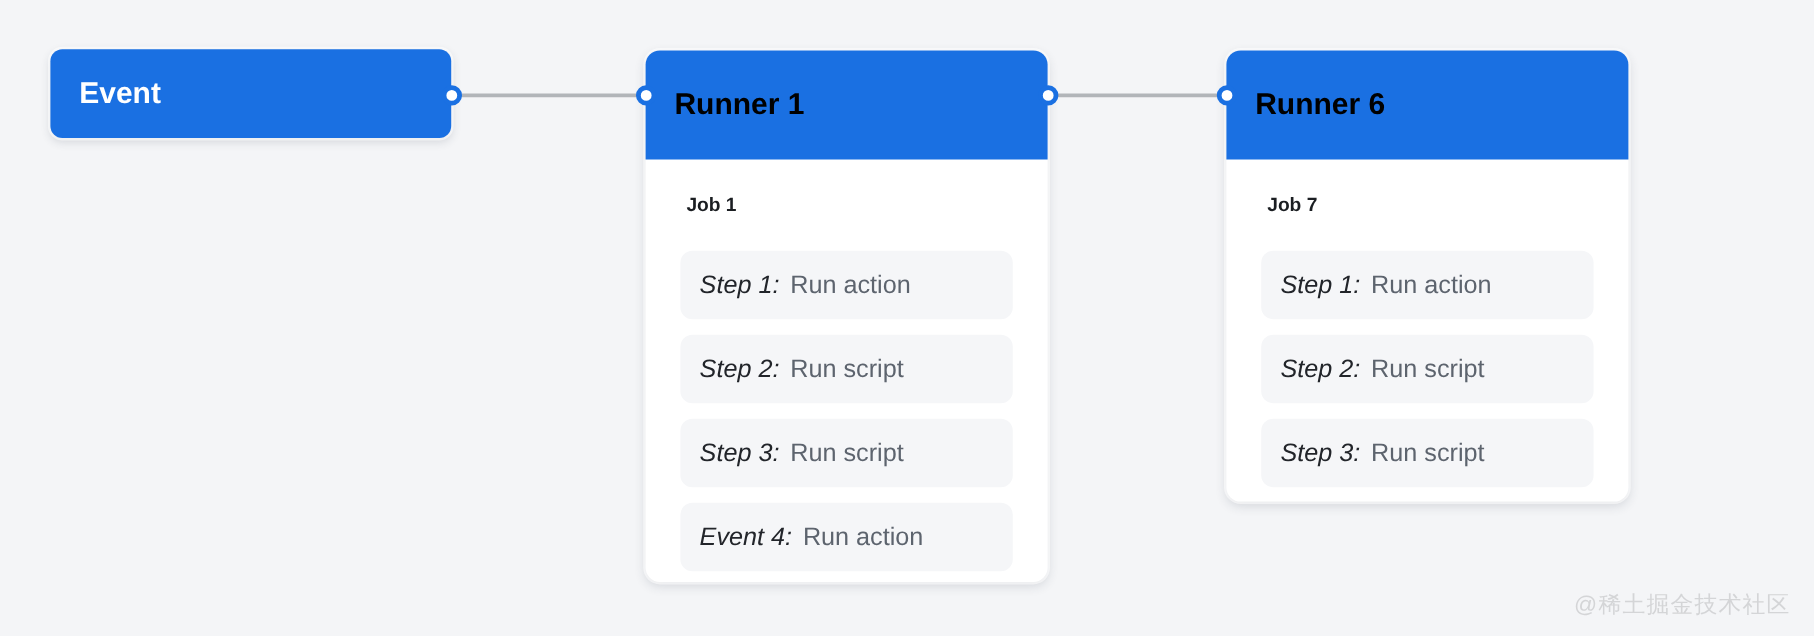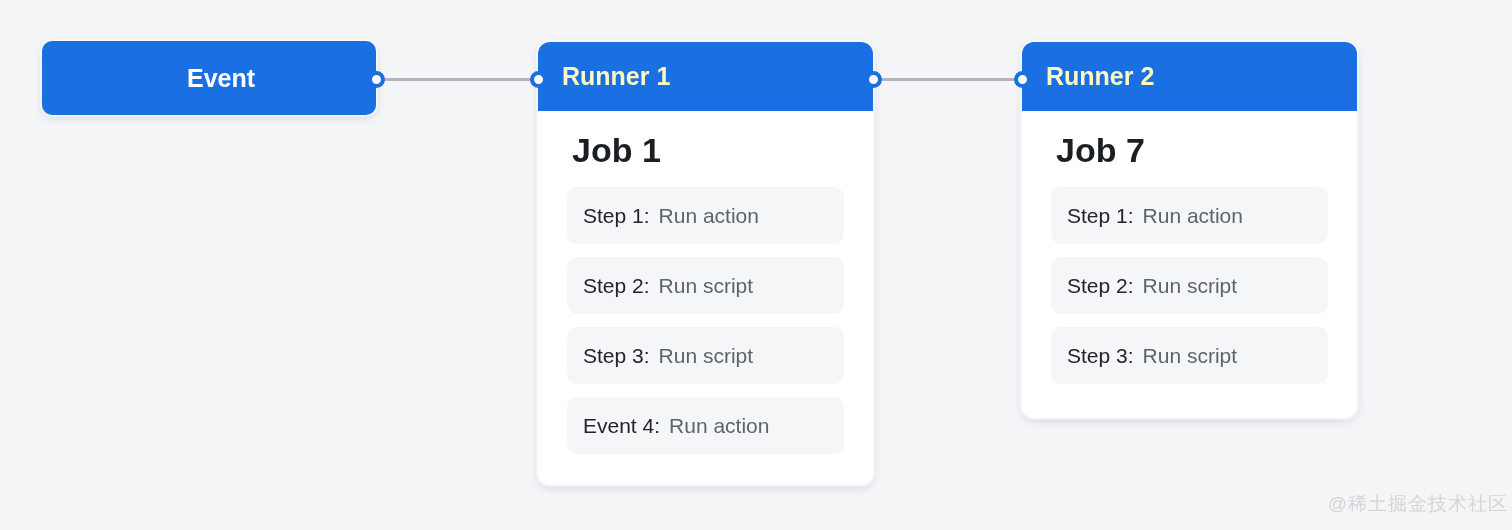--- a/index.html
+++ b/index.html
@@ -19,21 +19,20 @@
     position: absolute;
     left: 42px; top: 41px;
     width: 334px; height: 74px;
     background: var(--accent, #1a70e2);
     border-radius: 10px;
     display: flex; align-items: center;
     padding-left: 24px;
     color: #ffffff;
     font-size: 25px; font-weight: bold;
     box-shadow: 0 0 0 2px rgba(255,255,255,.55), 0 3px 8px rgba(45,55,75,.16);
-    justify-content: center;
   }
   
   .edge {
     position: absolute;
     top: 78px; height: 3px;
     background: var(--edge, #b2b5b9);
     border-radius: 2px;
   }
   .edge-1 { left: 376px; width: 162px; }
   .edge-2 { left: 873px; width: 149px; }
@@ -56,55 +55,56 @@
     top: 42px;
     width: 335px;
     background: var(--card_bg, #ffffff);
     border-radius: 12px;
     box-shadow: 0 0 0 2px rgba(255,255,255,.55), 0 3px 9px rgba(45,55,75,.16);
     z-index: 2;
   }
   .runner-1 { left: 538px; height: 443px; }
   .runner-2 { left: 1022px; height: 376px; }
   .runner-header {
-    height: 69px;
+    height: 91px;
     background: var(--accent, #1a70e2);
     border-radius: 12px 12px 0 0;
     display: flex; align-items: center;
     padding-left: 24px;
-    color: #fef9c3;
+    color: #000000;
     font-size: 25px; font-weight: bold;
   }
   .card-body { padding: 24px 29px 0 29px; }
   .job-title {
-    font-size: 34px; font-weight: bold;
+    font-size: 16px; font-weight: bold;
     line-height: 30px;
     color: var(--title_color, #1b1e22);
     margin: 0 0 22px 5px;
   }
   .steps { display: flex; flex-direction: column; gap: 13px; }
   .step {
     height: 57px;
     background: var(--step_bg, #f5f6f8);
     border-radius: 10px;
     display: flex; align-items: center;
     padding: 0 16px;
     font-size: 21px;
     white-space: nowrap;
   }
   .step-label {
     color: var(--step_label_color, #22252a);
     font-weight: 500;
     margin-right: 9px;
+    font-style: italic;
   }
   .step-action { color: var(--step_action_color, #5d646e); }
   
   .watermark {
     position: absolute;
-    right: 4px; bottom: 13px;
+    right: 20px; bottom: 13px;
     font-size: 19px;
     color: var(--watermark_color, #d4d5d7);
     letter-spacing: 1px;
   }
 </style>
 </head>
 <body>
 
 <div class="canvas">
 
@@ -142,21 +142,21 @@
         <div class="step">
           <span class="step-label">Event 4:</span>
           <span class="step-action">Run action</span>
         </div>
       </div>
     </div>
   </div>
 
   <div class="runner-card runner-2">
     <div class="runner-header">
-      <span>Runner 2</span>
+      <span>Runner 6</span>
     </div>
     <div class="card-body">
       <div class="job-title">Job 7</div>
       <div class="steps">
         <div class="step">
           <span class="step-label">Step 1:</span>
           <span class="step-action">Run action</span>
         </div>
         <div class="step">
           <span class="step-label">Step 2:</span>

